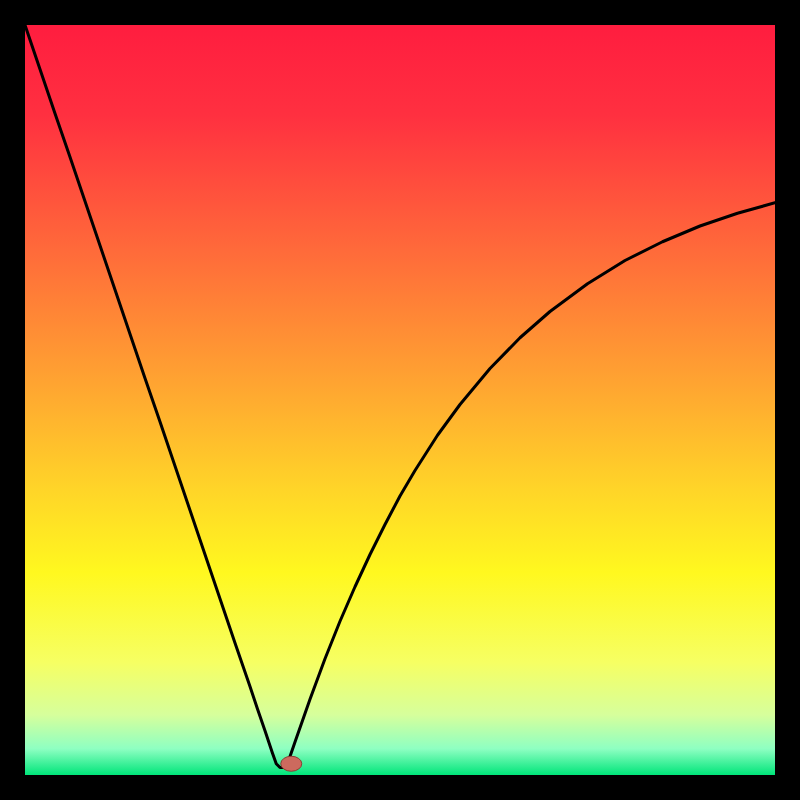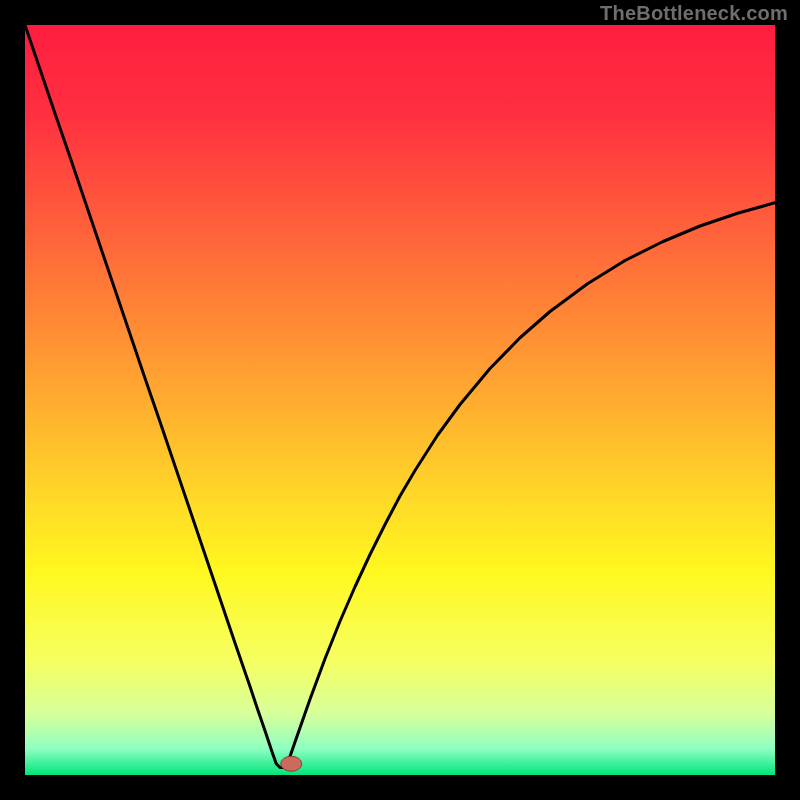--- a/index.html
+++ b/index.html
@@ -57,14 +57,13 @@
             <stop offset="92.00%" stop-color="#d6ff9c"></stop>
             <stop offset="96.50%" stop-color="#8effc2"></stop>
             <stop offset="100.00%" stop-color="#00e57a"></stop>
           </linearGradient>
       </defs>
       <rect id="bg-rect" x="0" y="0" width="750" height="750" fill="url(#bg-grad)"></rect>
       <path id="curve-path" fill="none" stroke-width="3" stroke-linejoin="round" stroke-linecap="round" d="M0.00 0.00 L15.00 44.25 L30.00 88.50 L45.00 132.00 L60.00 176.25 L75.00 220.50 L90.00 264.75 L105.00 309.00 L120.00 353.25 L135.00 396.75 L150.00 441.00 L165.00 485.25 L180.00 529.50 L195.00 573.75 L210.00 618.00 L225.00 661.50 L232.50 684.00 L240.00 705.75 L247.50 728.25 L251.25 738.75 L255.00 742.50 L258.75 742.50 L262.50 738.75 L270.00 717.00 L285.00 674.25 L300.00 633.75 L315.00 596.25 L330.00 561.75 L345.00 529.50 L360.00 499.50 L375.00 471.00 L390.00 445.50 L412.50 410.25 L435.00 379.50 L465.00 343.50 L495.00 312.75 L525.00 286.50 L562.50 258.75 L600.00 235.50 L637.50 216.75 L675.00 201.00 L712.50 188.25 L750.00 177.75" stroke="#000000"></path>
       <ellipse id="marker-ellipse" cx="266.25" cy="738.75" rx="10.50" ry="7.50" fill="#cc6a5e" stroke="#8a3d34" stroke-width="1"></ellipse>
     </svg>
   </div>
-  <div class="watermark">TheBottleneck.com</div>
 </div>
 
 </body></html>

